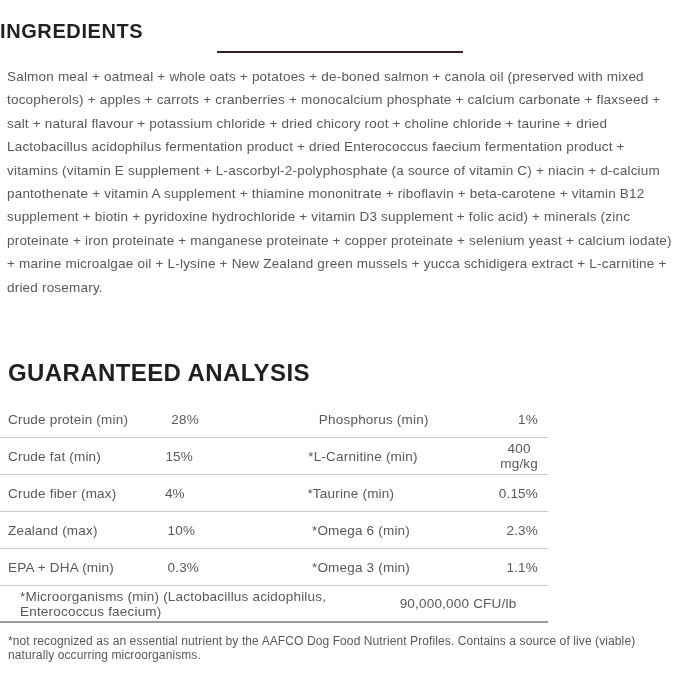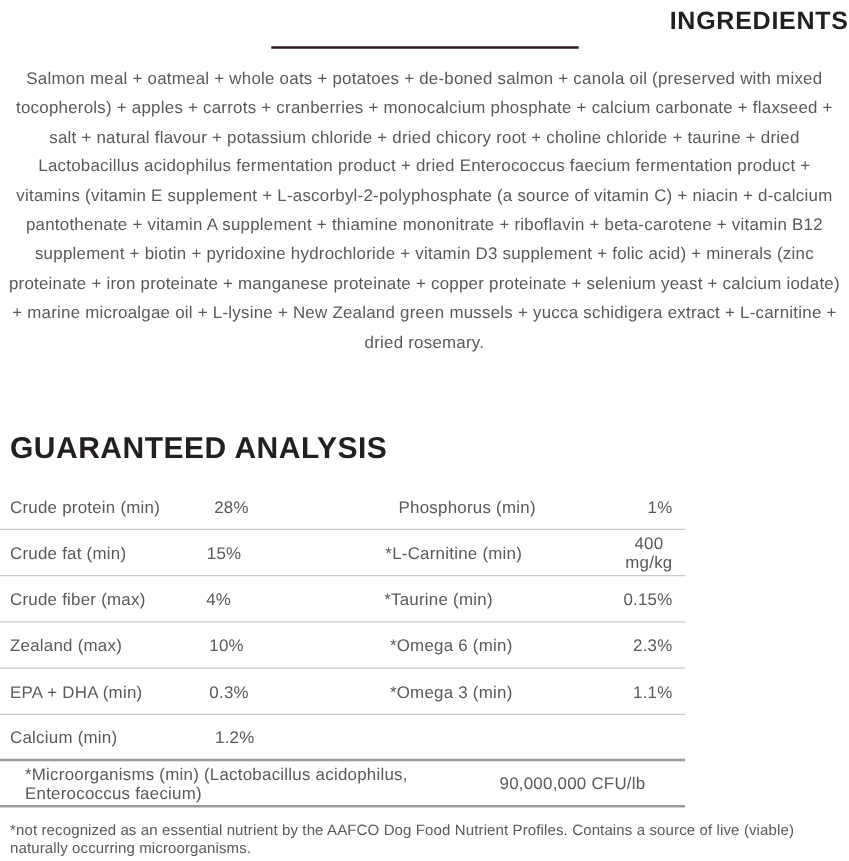--- a/index.html
+++ b/index.html
@@ -6,35 +6,35 @@
   html, body {
     width: 679px; height: 689px;
     background: #ffffff;
     overflow: hidden;
     font-family: "Liberation Sans", sans-serif;
   }
   .page { width: 679px; height: 689px; position: relative; }
 
   
   .ing-title {
-    padding-top: 6px;
-    text-align: right;
+    padding-top: 20px;
+    text-align: left;
     font-size: 20px;
     font-weight: 700;
     letter-spacing: 0.6px;
     color: #231f20;
   }
   .accent-rule {
     width: 246px; height: 2px;
     margin: 8px auto 0 auto;
     background: #352220;
   }
   .ing-body {
     margin: 12px 7px 0 7px;
-    text-align: center;
+    text-align: left;
     font-size: 13.5px;
     line-height: 23.4px;
     letter-spacing: 0.2px;
     color: #58595b;
   }
 
   
   .ga-title {
     margin-top: 60px;
     padding-left: 8px;
@@ -112,26 +112,20 @@
       <span class="c2v">2.3%</span>
     </div>
 
     <div class="ga-row">
       <span class="c1l">EPA + DHA (min)</span>
       <span class="c1v">0.3%</span>
       <span class="c2l">*Omega 3 (min)</span>
       <span class="c2v">1.1%</span>
     </div>
 
-    <div class="ga-row dark-border">
-      <span class="c1l">Calcium (min)</span>
-      <span class="c1v">1.2%</span>
-      <span class="c2l"></span>
-      <span class="c2v"></span>
-    </div>
 
     <div class="ga-row dark-border">
       <span class="cwide">*Microorganisms (min) (Lactobacillus acidophilus, Enterococcus faecium)</span>
       <span class="cwideval">90,000,000 CFU/lb</span>
     </div>
 
   </div>
 
   <p class="asterisk-note">*not recognized as an essential nutrient by the AAFCO Dog Food Nutrient Profiles. Contains a source of live (viable) naturally occurring microorganisms.</p>
 

